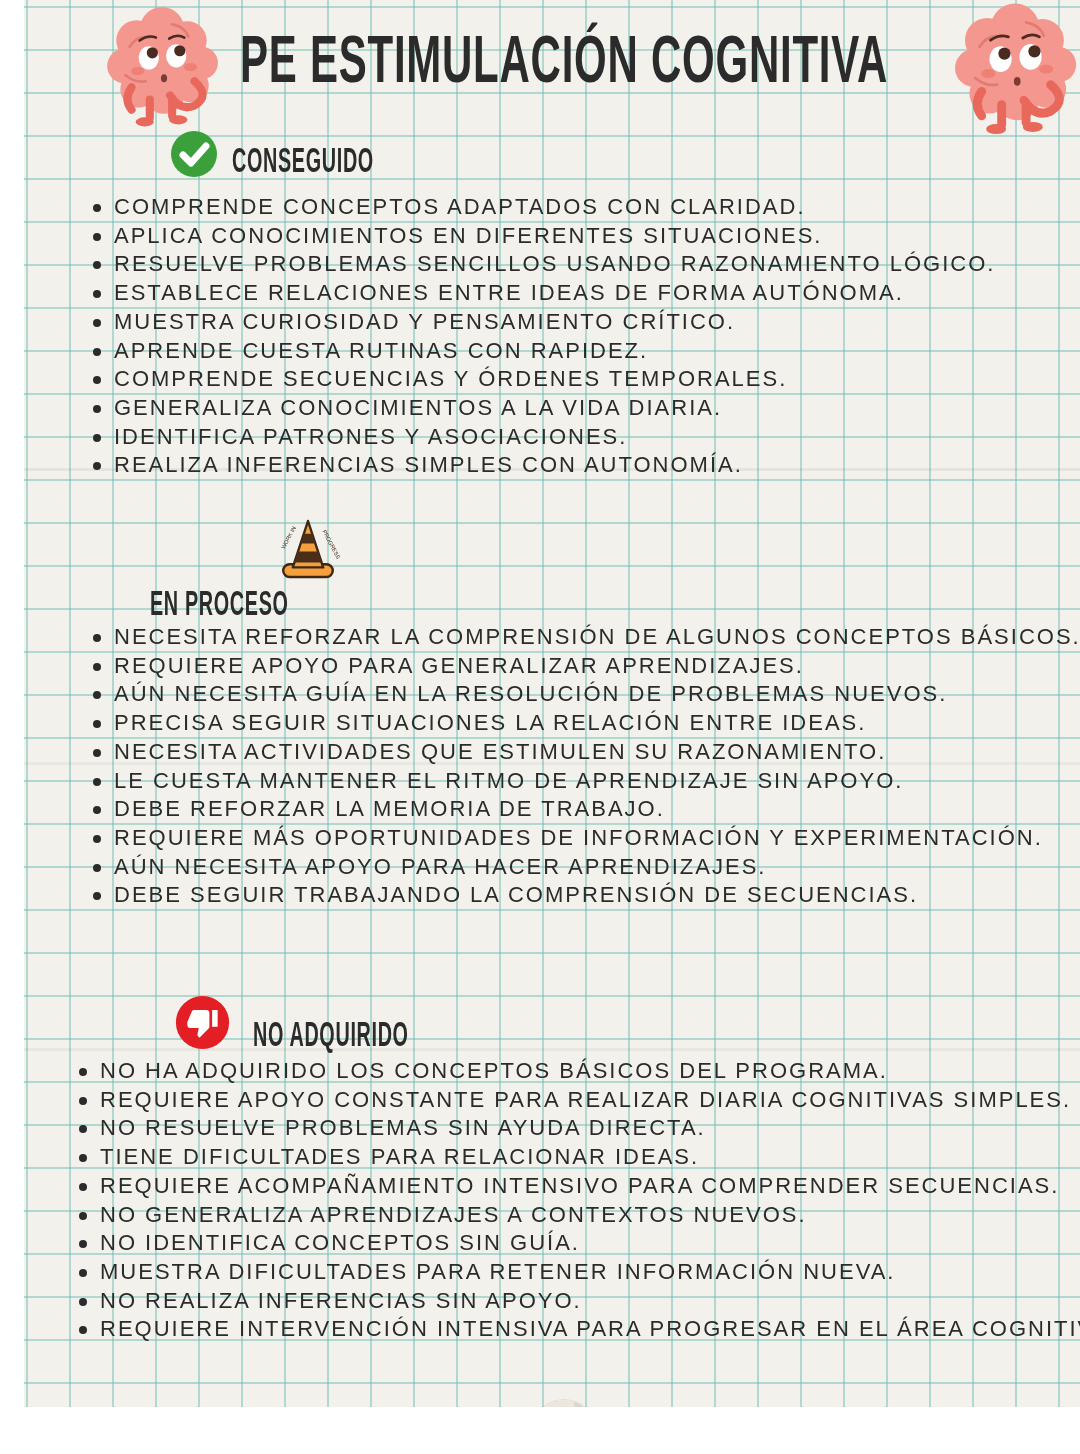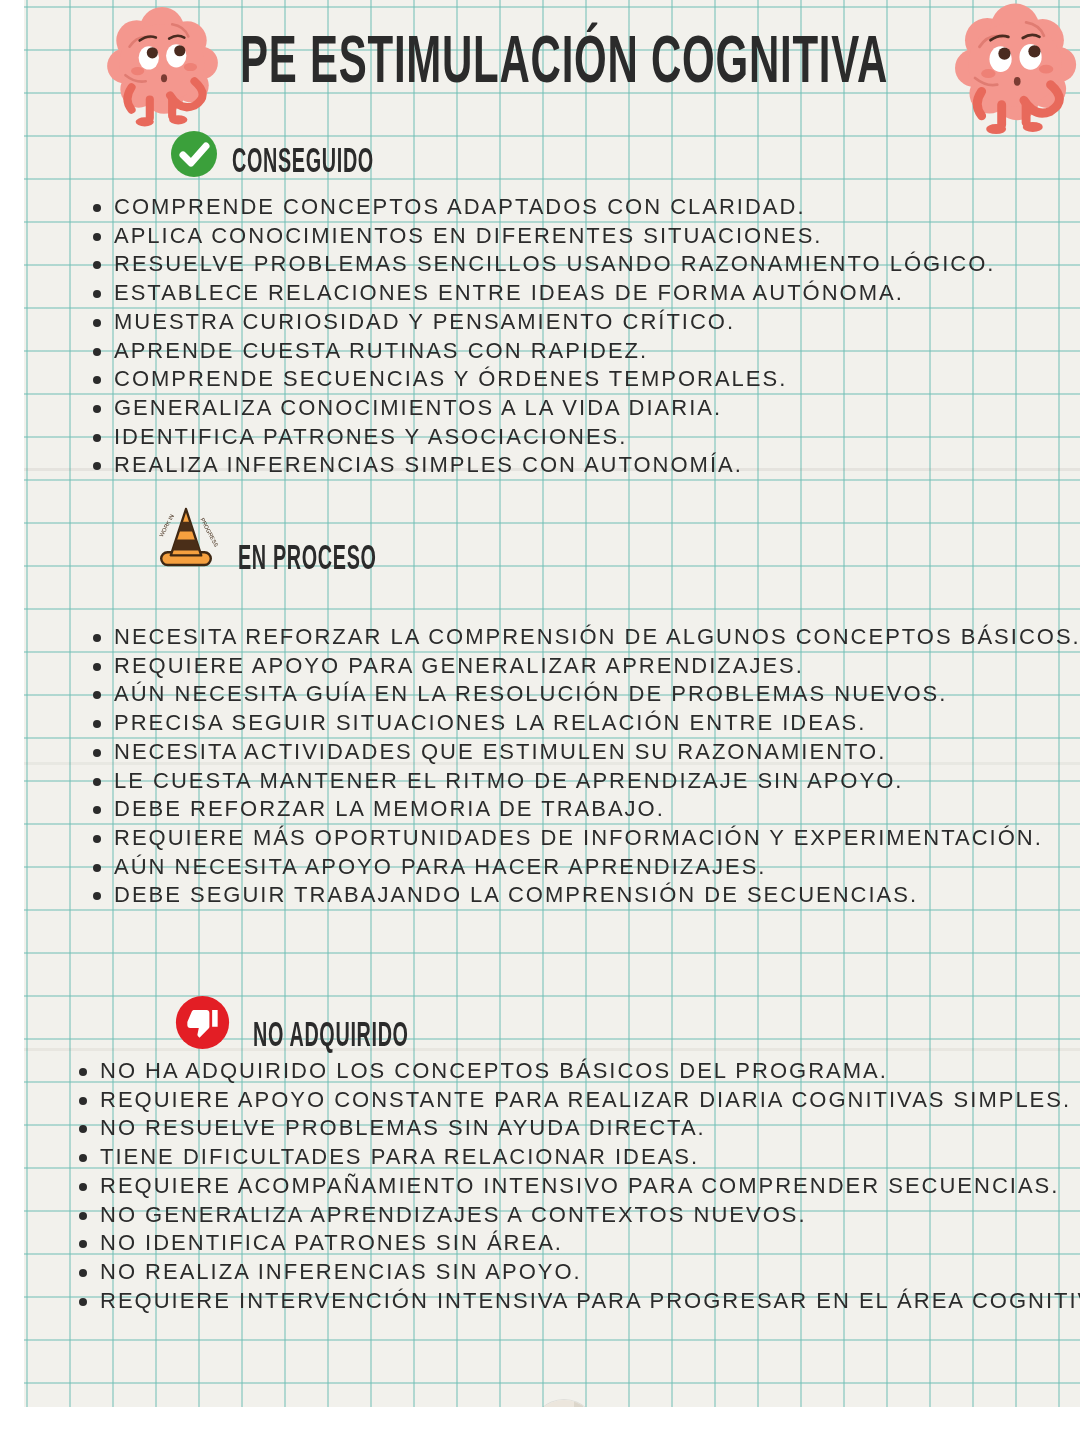--- a/index.html
+++ b/index.html
@@ -33,21 +33,21 @@
   .brain-left{left:76px;top:2px;width:124px;height:128px;}
   .brain-right{left:918px;top:-2px;width:146px;height:140px;}
 
   .sec-header{position:absolute;display:flex;align-items:flex-end;}
   .sec-header .label{
     font-size:30px;font-weight:bold;letter-spacing:1px;
     transform:scale(0.66,1.15);transform-origin:left center;white-space:nowrap;
   }
   .hdr-1{left:146px;top:130px;}
   .hdr-1 .icon{width:48px;height:48px;margin-right:14px;}
-  .hdr-2{left:126px;top:500px;}
+  .hdr-2{left:126px;top:512px;flex-direction:column;}
   .hdr-2 .icon{width:72px;height:74px;margin-right:16px;}
   .hdr-3{left:150px;top:994px;}
   .hdr-3 .icon{width:57px;height:57px;margin-right:22px;}
 
   ul.points{
     position:absolute;margin:0;padding:0;list-style:none;width:1000px;
   }
   ul.points li{
     position:relative;
     padding-left:26px;
@@ -221,21 +221,22 @@
     </span>
     <span class="label">NO ADQUIRIDO</span>
   </div>
   <ul class="points list-3">
     <li>NO HA ADQUIRIDO LOS CONCEPTOS BÁSICOS DEL PROGRAMA.</li>
     <li>REQUIERE APOYO CONSTANTE PARA REALIZAR DIARIA COGNITIVAS SIMPLES.</li>
     <li>NO RESUELVE PROBLEMAS SIN AYUDA DIRECTA.</li>
     <li>TIENE DIFICULTADES PARA RELACIONAR IDEAS.</li>
     <li>REQUIERE ACOMPAÑAMIENTO INTENSIVO PARA COMPRENDER SECUENCIAS.</li>
     <li>NO GENERALIZA APRENDIZAJES A CONTEXTOS NUEVOS.</li>
-    <li>NO IDENTIFICA PATRONES SIN ÁREA.</li>
+    <li>NO IDENTIFICA CONCEPTOS SIN GUÍA.</li>
+    <li>MUESTRA DIFICULTADES PARA RETENER INFORMACIÓN NUEVA.</li>
     <li>NO REALIZA INFERENCIAS SIN APOYO.</li>
     <li>REQUIERE INTERVENCIÓN INTENSIVA PARA PROGRESAR EN EL ÁREA COGNITIVA.</li>
   </ul>
 
   <div class="avatar">
     <svg viewBox="0 0 64 64" width="64" height="64">
       <rect x="0" y="0" width="64" height="64" fill="#ECE6DD"></rect>
       <rect x="42" y="0" width="9" height="64" fill="#DCD6CB"></rect>
       <circle cx="10" cy="30" r="5" fill="#C4574D" opacity="0.8"></circle>
       <circle cx="14" cy="40" r="3" fill="#C4574D" opacity="0.6"></circle>

